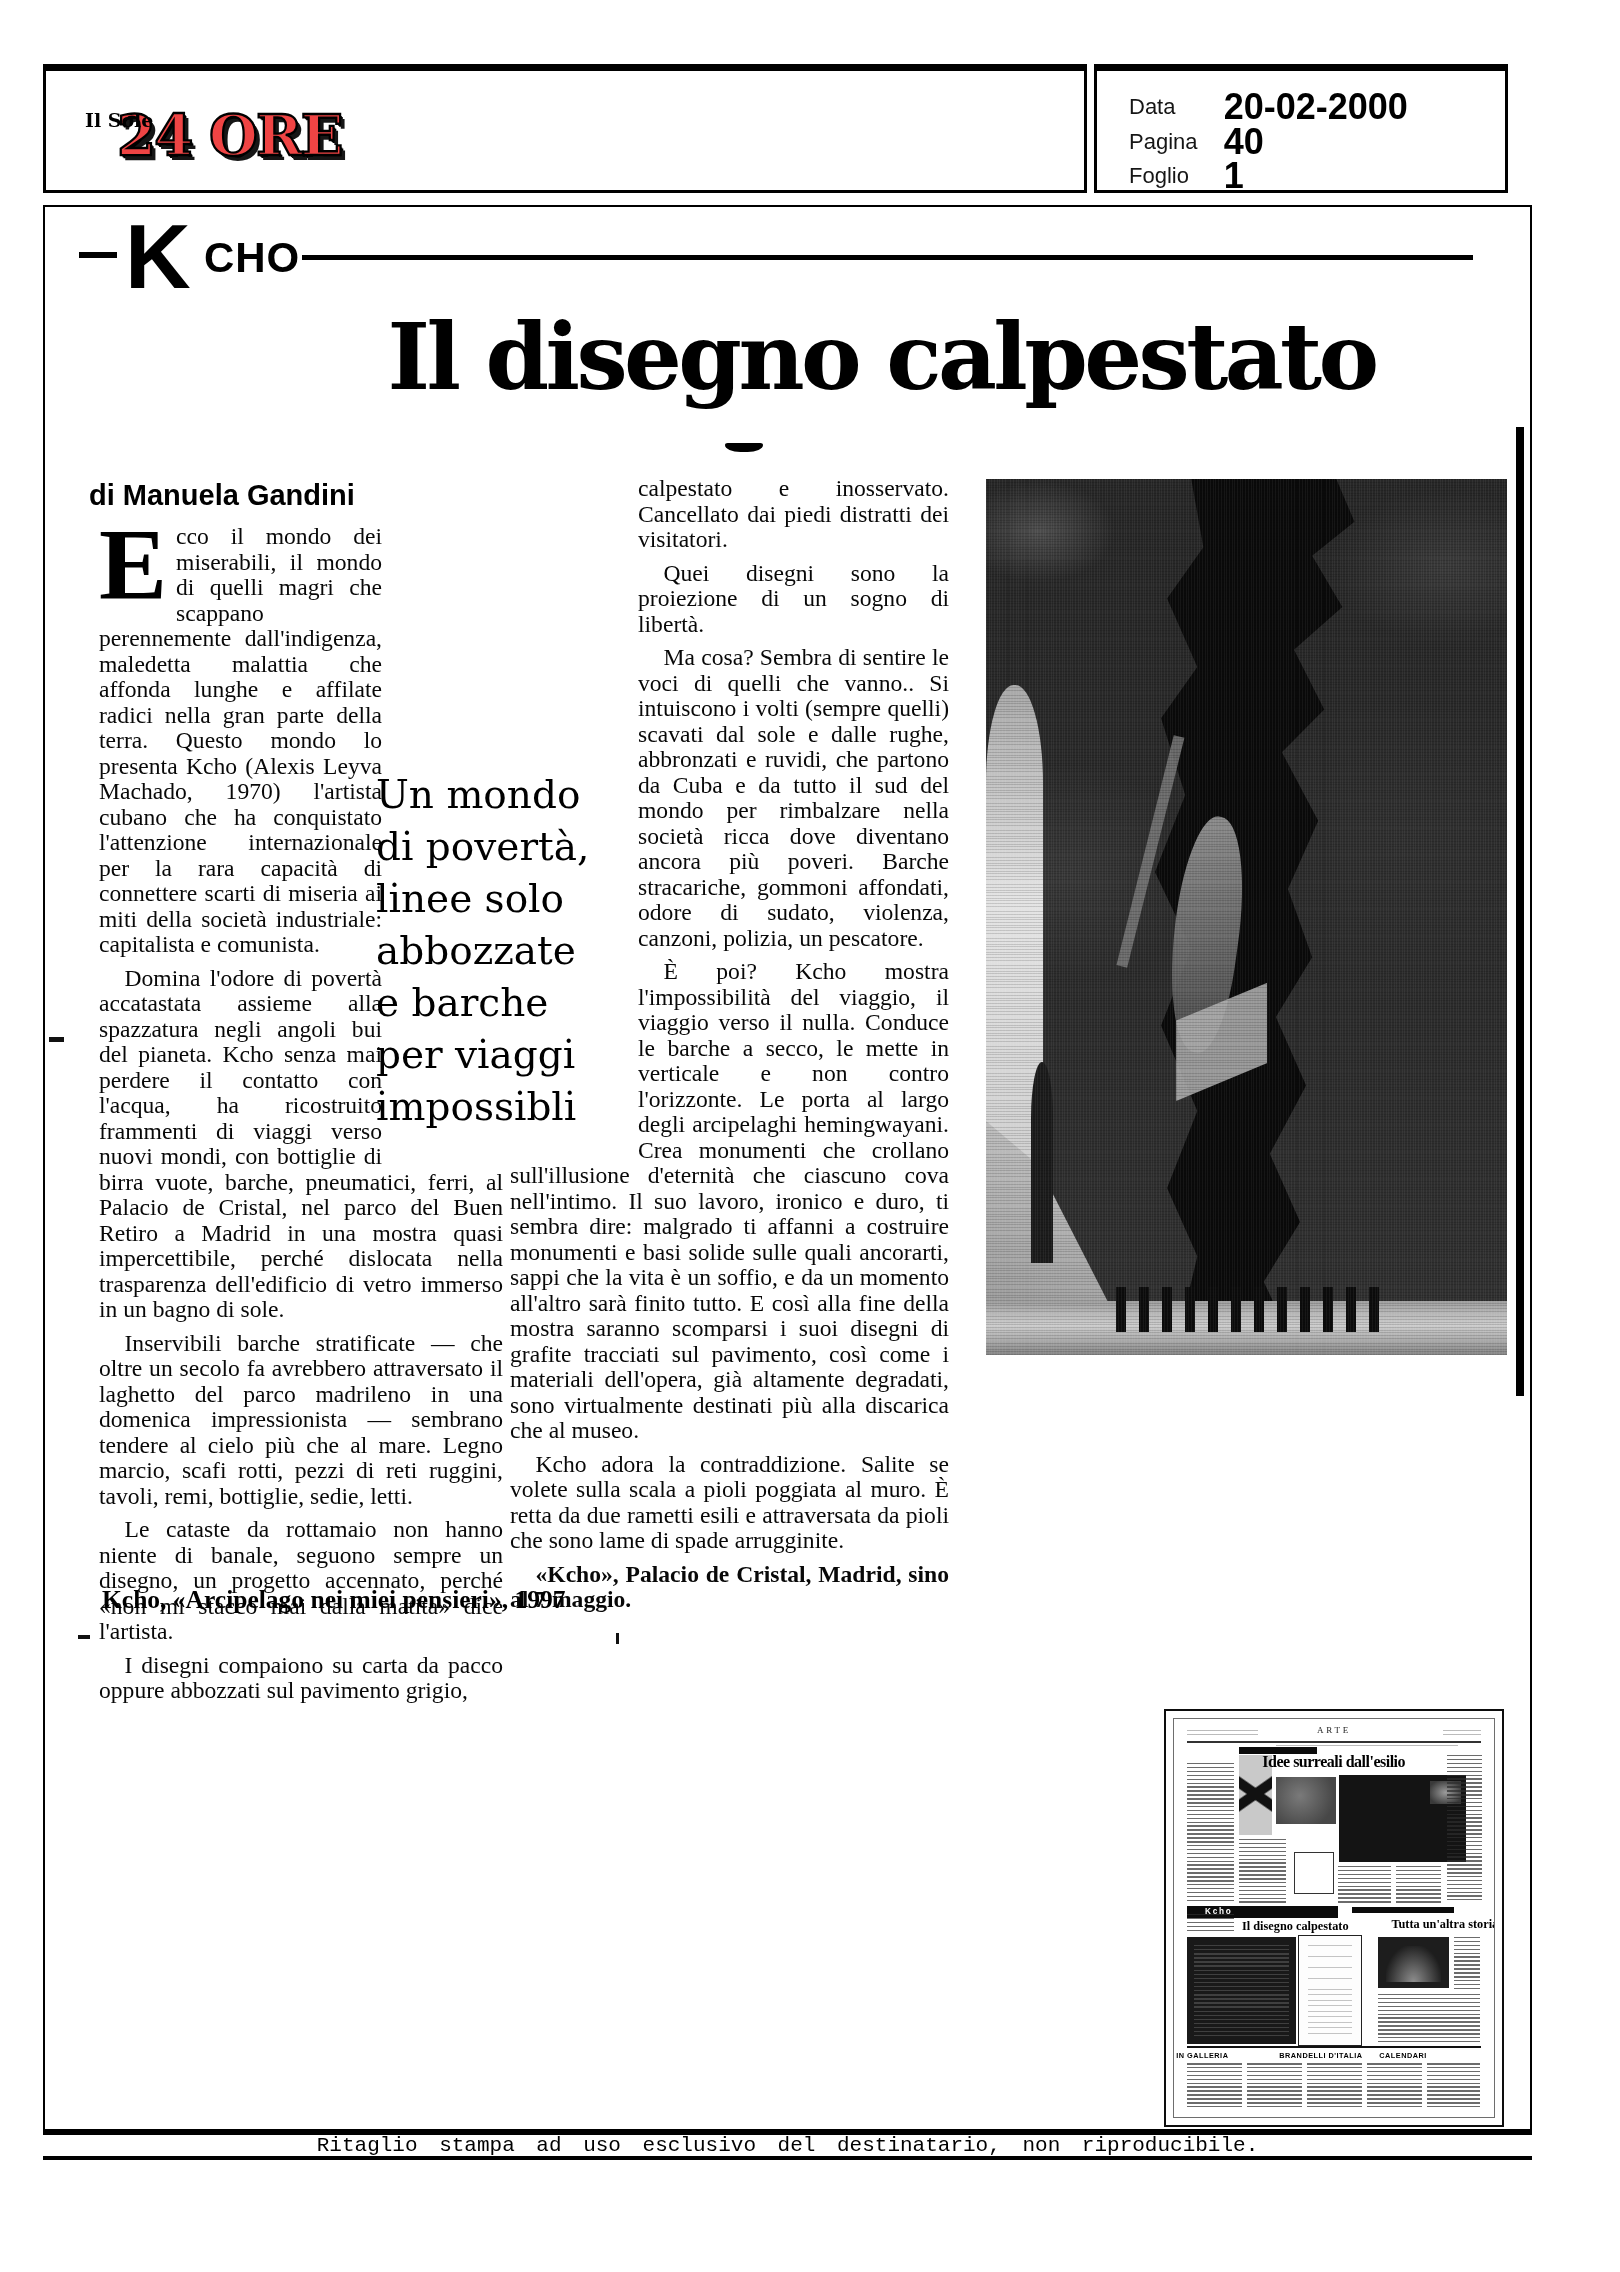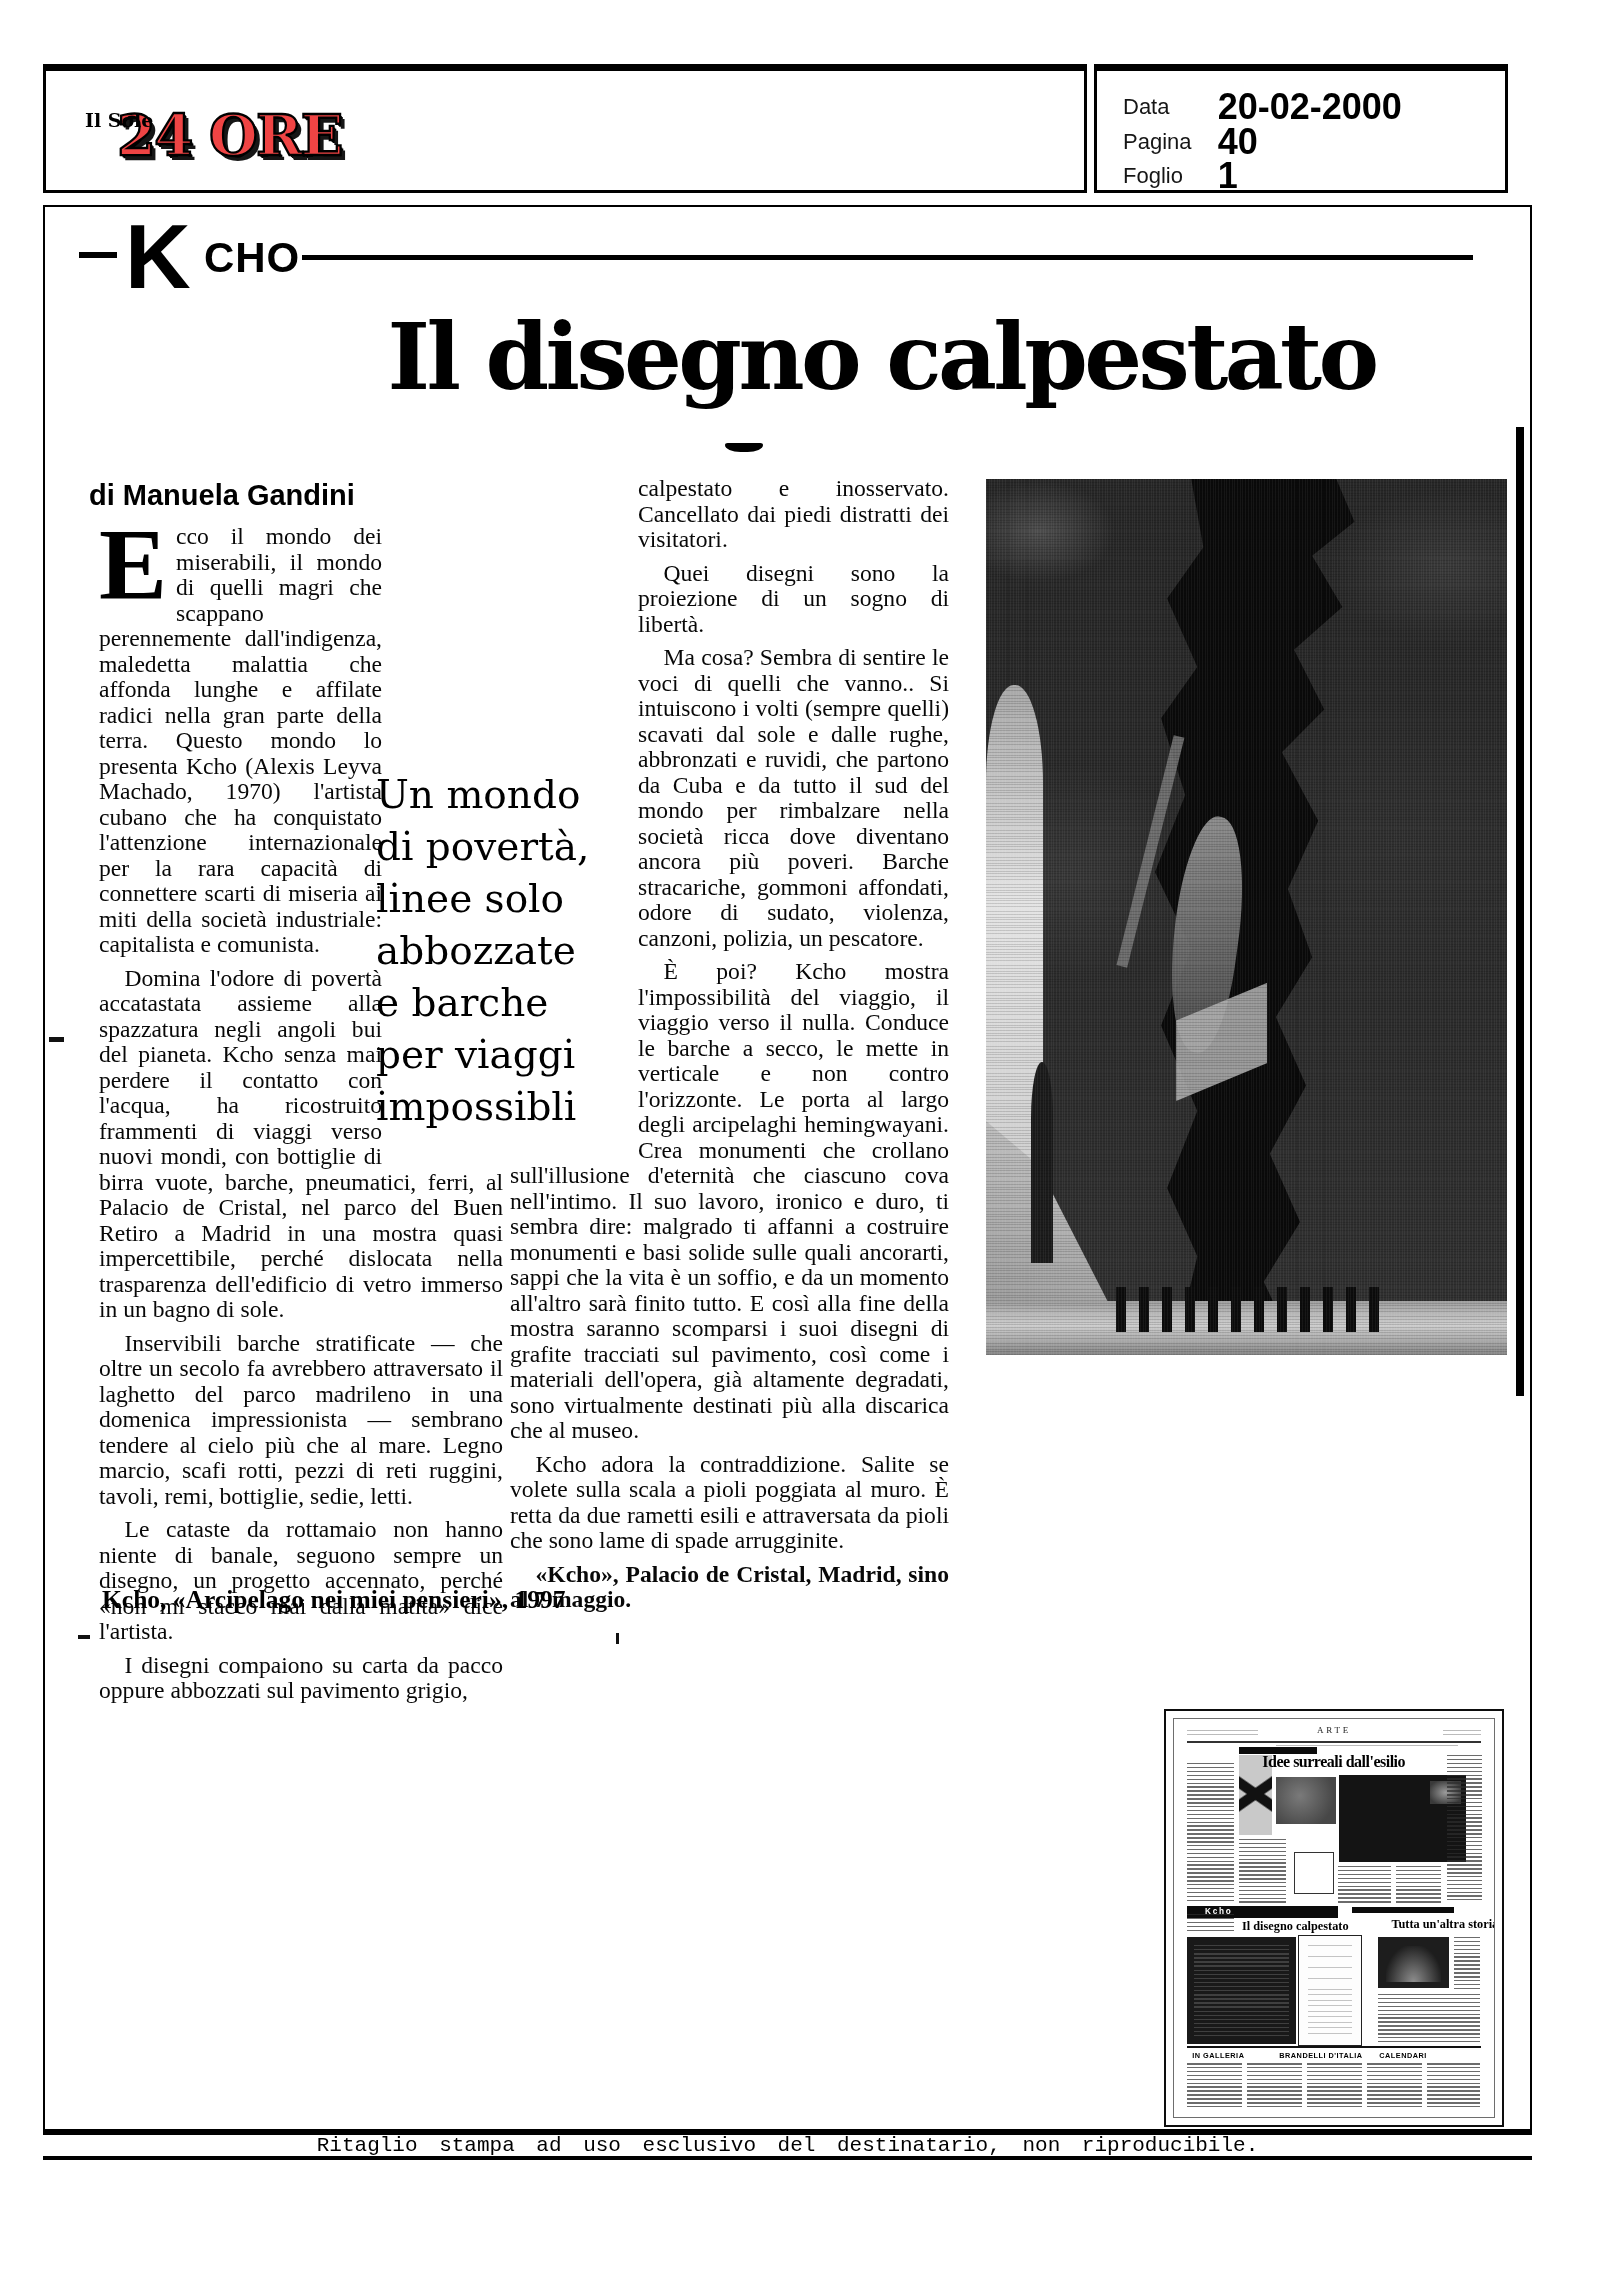--- a/index.html
+++ b/index.html
@@ -9,21 +9,21 @@
 
   
   .mast-box{position:absolute;border:3.6px solid #000;border-top-width:7.3px;background:#fff;}
   .mast-left{left:43px;top:64px;width:1044px;height:129px;}
   .mast-right{left:1094px;top:64px;width:414px;height:129px;}
   .logo{position:absolute;left:39px;top:36px;white-space:nowrap;}
   .logo-small{position:absolute;left:0;top:3.6px;font:bold 19px/1 "DejaVu Serif",serif;color:#000;letter-spacing:0;}
   .logo-big{display:inline-block;margin-left:32px;font:bold 56px/1 "DejaVu Serif",serif;color:#ef4444;
             letter-spacing:-1.8px;-webkit-text-stroke:2.3px #000;
             text-shadow:4.5px 4.5px 0 #161616,1.8px 1.8px 0 #000,2.7px 2.7px 0 #000;}
-  .meta-row{position:absolute;left:26px;white-space:nowrap;}
+  .meta-row{position:absolute;left:32px;white-space:nowrap;}
   .meta-label{display:inline-block;width:91px;font:22px/1 "Liberation Sans",sans-serif;color:#161616;}
   .meta-value{display:inline-block;font:bold 36px/1 "Liberation Sans",sans-serif;color:#000;vertical-align:-5.5px;}
 
   
   .frame{position:absolute;left:43px;top:205px;width:1489px;height:1926px;border:2.7px solid #000;background:#fff;}
   .artifact-bar{position:absolute;left:1516px;top:427px;width:8.2px;height:969px;background:#000;}
 
   
   .kicker-dash{position:absolute;left:79px;top:252px;width:38px;height:6.4px;background:#000;}
   .kicker-k{position:absolute;left:125px;top:221px;font:bold 91px/71px "Liberation Sans",sans-serif;color:#000;}
@@ -245,21 +245,21 @@
       <div class="thumb-h-right">Tutta un'altra storia</div>
 
       <div class="thumb-dark-article"></div>
       <div class="thumb-white-img"></div>
       <div class="thumb-photoC"></div>
       <div class="tstripe" style="left:204px;top:275px;width:102px;height:51px;"></div>
       <div class="tstripe" style="left:280px;top:218px;width:25.5px;height:53px;"></div>
       <div class="tstripe" style="left:12.7px;top:195px;width:47px;height:18px;"></div>
 
       <div class="thumb-botrule"></div>
-      <div class="thumb-seclabel" style="left:18px;top:333px;text-align:right;">In galleria</div>
+      <div class="thumb-seclabel" style="left:2px;top:333px;text-align:right;">In galleria</div>
       <div class="thumb-seclabel" style="left:105px;top:333px;">Brandelli d'Italia</div>
       <div class="thumb-seclabel" style="left:205px;top:333px;">Calendari</div>
       <div class="tstripe" style="left:12.7px;top:344px;width:55px;height:47px;"></div>
       <div class="tstripe" style="left:73px;top:344px;width:55px;height:47px;"></div>
       <div class="tstripe" style="left:133px;top:344px;width:55px;height:47px;"></div>
       <div class="tstripe" style="left:193px;top:344px;width:55px;height:47px;"></div>
       <div class="tstripe" style="left:253px;top:344px;width:53px;height:47px;"></div>
     </div>
   </div>
 

